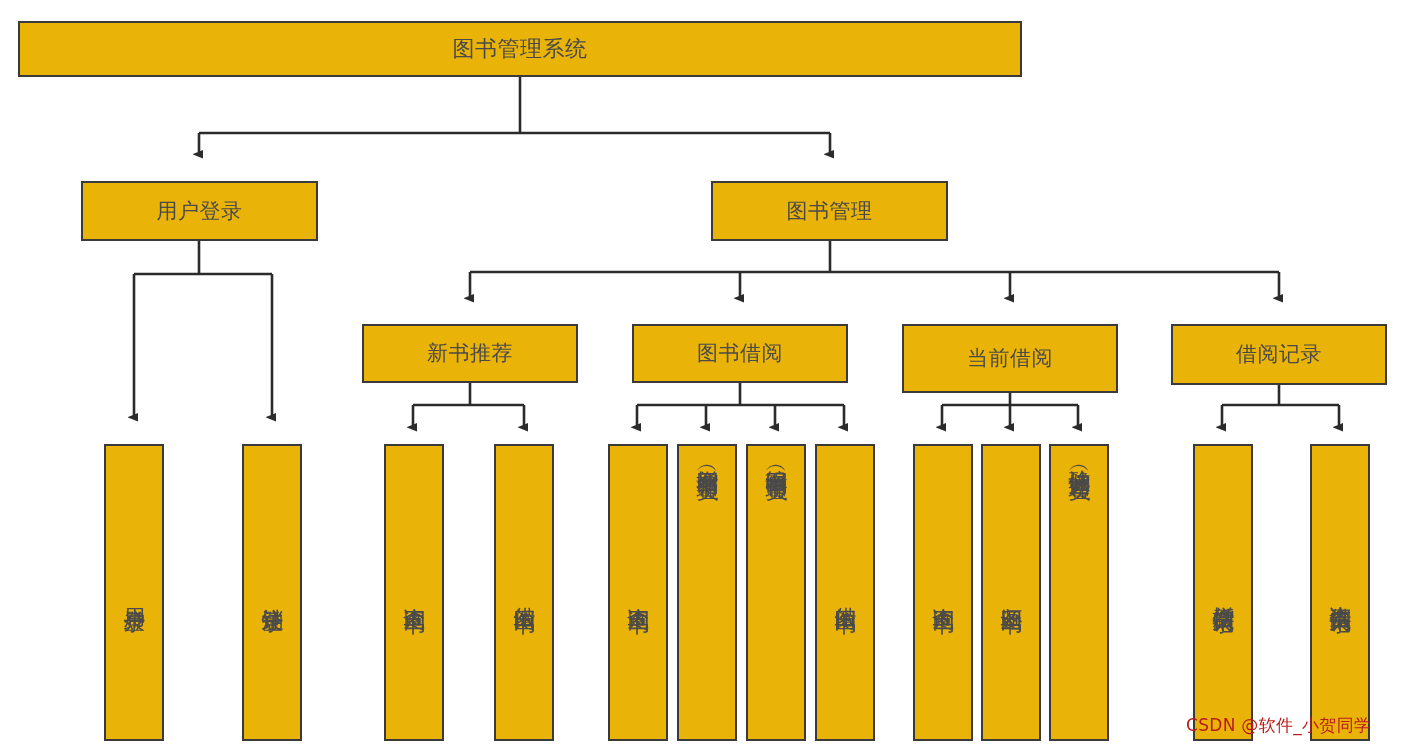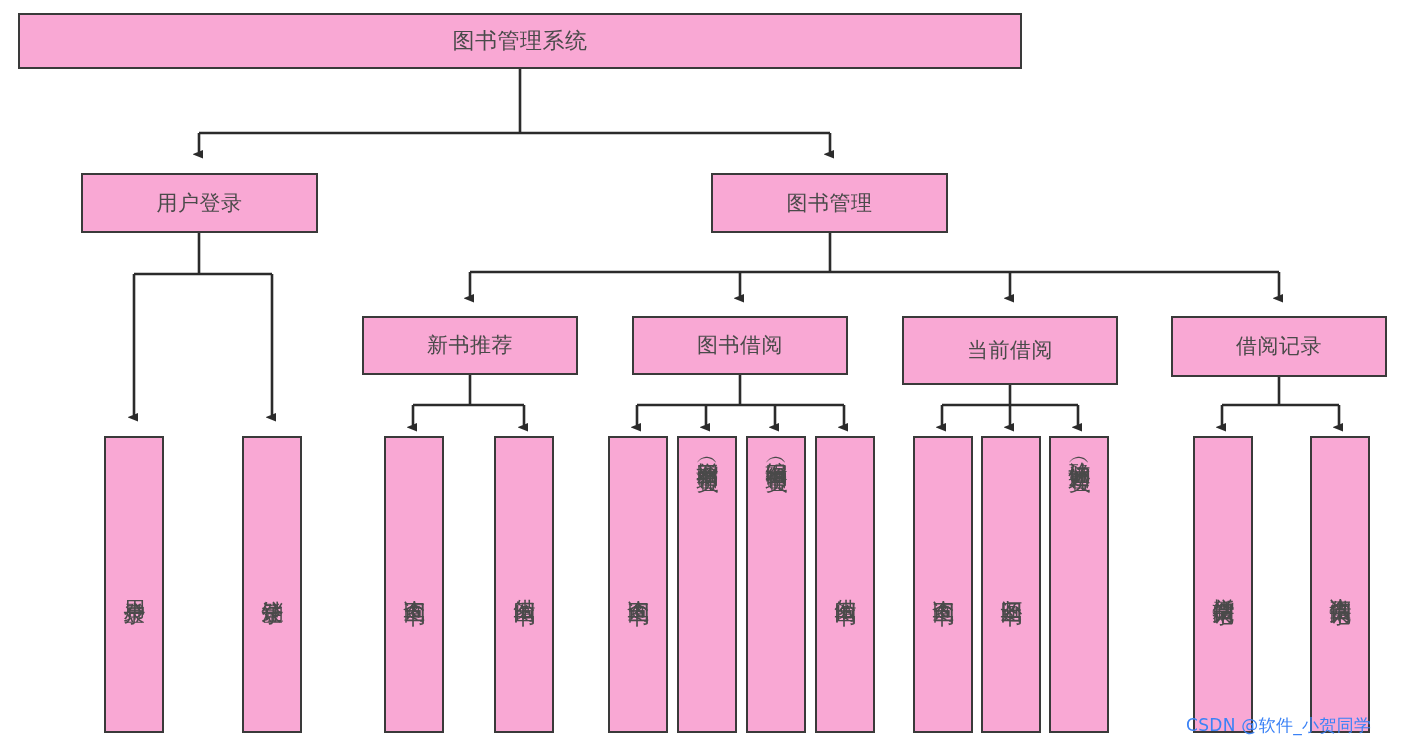--- a/index.html
+++ b/index.html
@@ -21,26 +21,27 @@
     position: absolute;
     left: 0;
     top: 0;
     width: 1405px;
     height: 747px;
     pointer-events: none;
   }
   .node {
     position: absolute;
     box-sizing: border-box;
-    background: #f9a8d4;
+    background: #eab308;
     border: 2.2px solid #3a3a3a;
     display: flex;
     align-items: center;
     justify-content: center;
     overflow: hidden;
+    margin-top: 8px;
   }
   .node .label {
     color: #4a4a4a;
     font-size: 21px;
     line-height: 1.18;
     letter-spacing: 0.5px;
     white-space: nowrap;
     text-align: center;
   }
   .node.root .label { font-size: 22px; }
@@ -59,21 +60,21 @@
   }
   .node.leaf.centered {
     align-items: center;
     padding-top: 0;
   }
   .watermark {
     position: absolute;
     left: 1186px;
     top: 714px;
     font-size: 17px;
-    color: #3b82f6;
+    color: #b91c1c;
     white-space: nowrap;
     letter-spacing: 0.3px;
   }
 </style>
 </head>
 <body>
 
 <div id="canvas">
 
   <svg id="edges" viewBox="0 0 1405 747">

